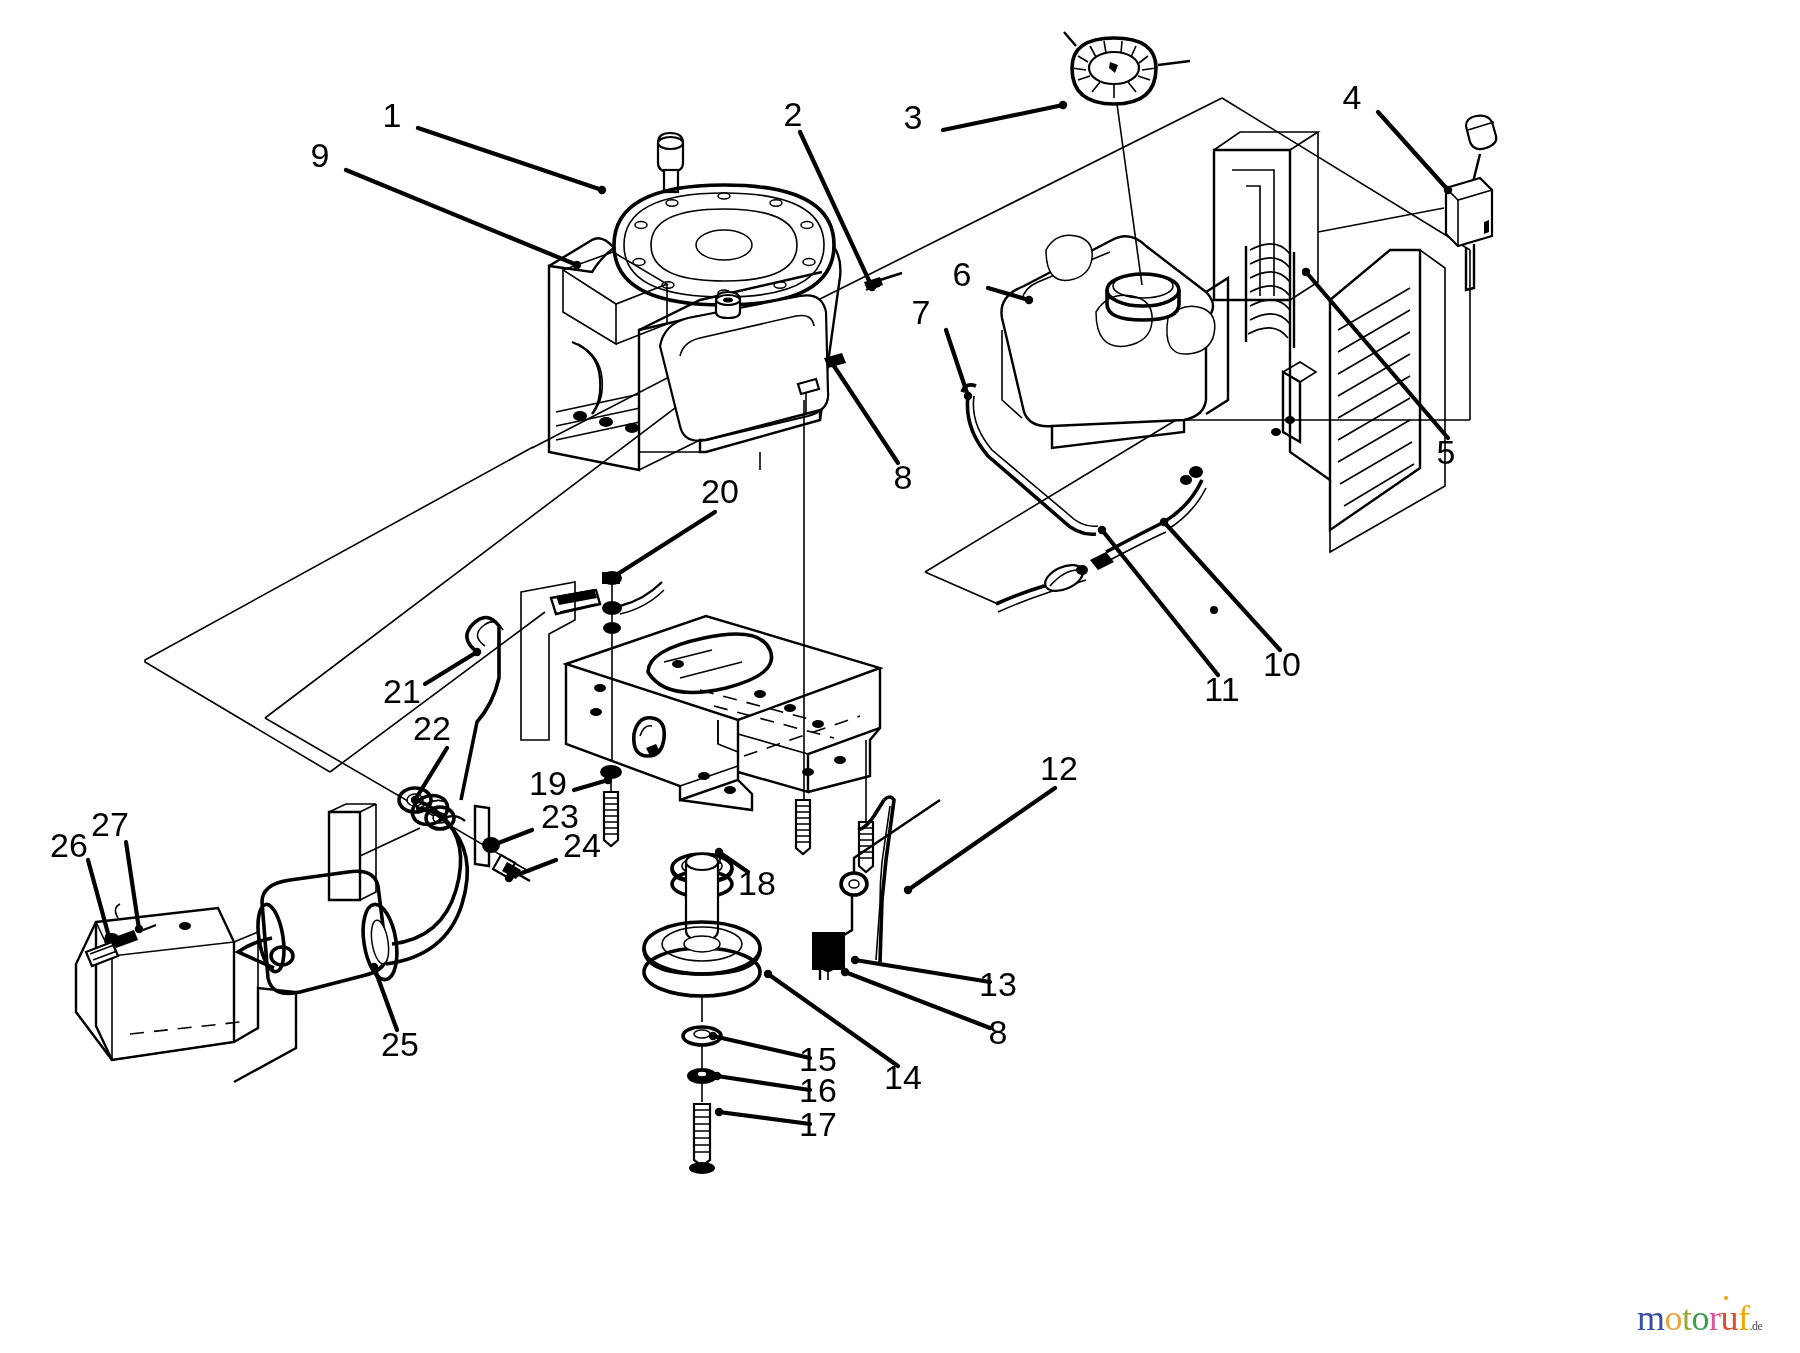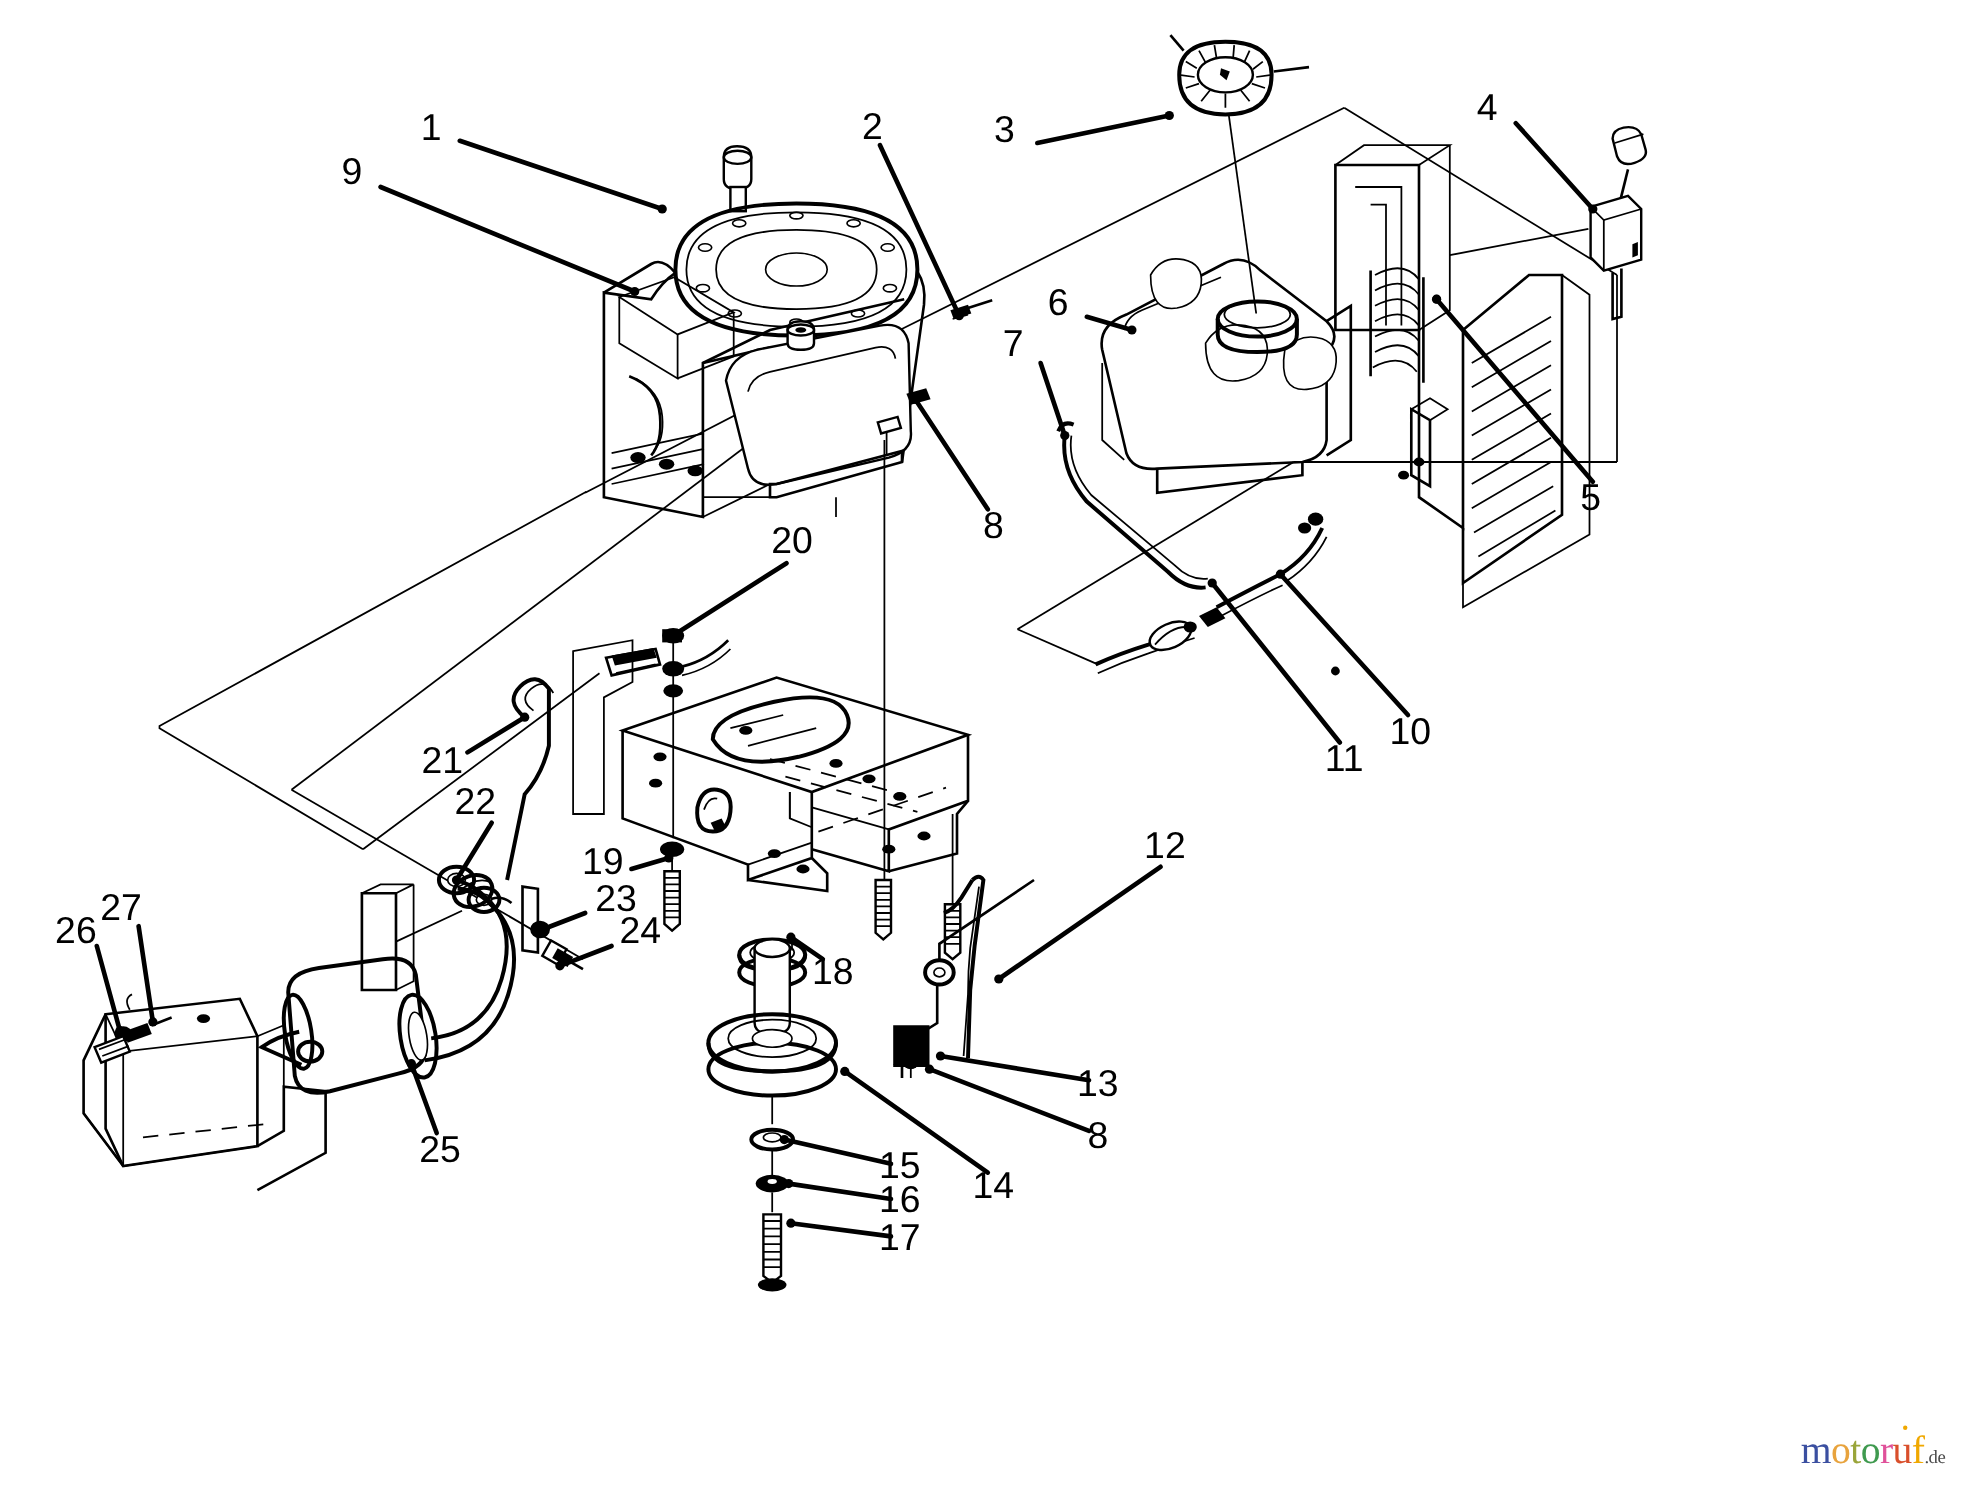--- a/index.html
+++ b/index.html
@@ -74,21 +74,21 @@
     left: 1637px;
     top: 1300px;
     font-family: "Liberation Serif", serif;
     font-size: 36px;
     letter-spacing: -0.5px;
     line-height: 1;
     white-space: nowrap;
     user-select: none;
   }
   #watermark .wm-de {
-    font-size: 17px;
+    font-size: 12px;
     color: #4a4a4a;
   }
   #watermark .dot {
     position: absolute;
     right: 34px;
     top: -4px;
     width: 4px;
     height: 4px;
     border-radius: 50%;
     background: #f0a800;

